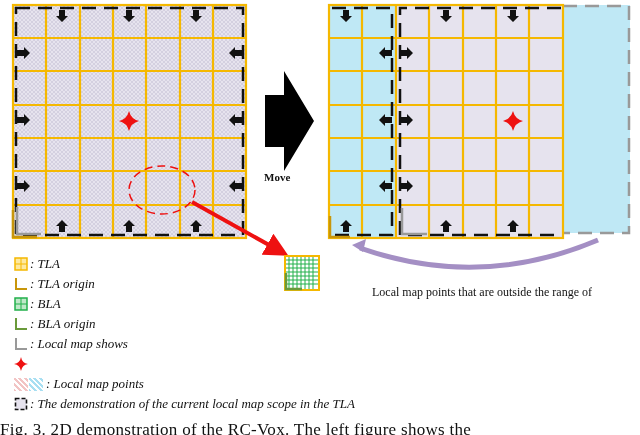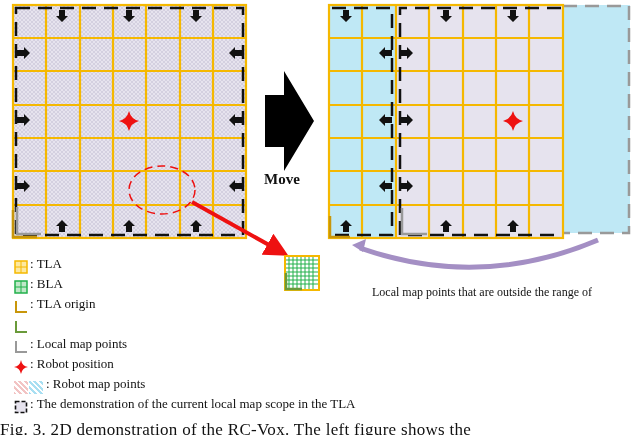--- a/index.html
+++ b/index.html
@@ -8,23 +8,23 @@
   .abs { position:absolute; }
   .grid { position:absolute; }
   .pat-gray {
     background-color:#e6e3ee;
     background-image:
       linear-gradient(45deg, #d4d0e0 25%, transparent 25%, transparent 75%, #d4d0e0 75%),
       linear-gradient(45deg, #d4d0e0 25%, transparent 25%, transparent 75%, #d4d0e0 75%);
     background-size:4px 4px; background-position:0 0, 2px 2px;
   }
   .legend { position:absolute; left:14px; top:254px; font-size:13px; line-height:20px; }
-  .legend-row { display:flex; align-items:flex-end; height:20px; white-space:nowrap; }
+  .legend-row { display:flex; align-items:center; height:20px; white-space:nowrap;font-style:italic; }
   .legend-row .ico { width:14px; height:14px; margin-right:2px; display:inline-block; position:relative; }
-  .move-label { position:absolute; left:264px; top:171px; font-weight:bold; font-size:15px; }
+  .move-label { position:absolute; left:264px; top:171px; font-weight:bold; font-size:11px; }
   .remap-note { position:absolute; left:352px; top:283px; width:260px; text-align:center; font-size:12px; line-height:18px; }
   .caption { position:absolute; left:0; top:420px; width:640px; font-size:17px; white-space:nowrap; letter-spacing:0.3px; }
 </style>
 </head>
 <body>
 
 <div class="grid pat-gray" style="left:13px;top:5px;width:233px;height:233px;"></div>
 <svg class="abs" style="left:0;top:0" width="640" height="435">
   <defs>
     <marker id="ahr" markerWidth="6" markerHeight="6" refX="3" refY="3" orient="auto">
@@ -160,55 +160,55 @@
   <div class="legend-row">
     <svg class="ico" width="14" height="14">
         <rect x="1" y="1" width="12" height="12" fill="#fde9a0" stroke="#f5b800" stroke-width="1.5"></rect>
         <line x1="7" y1="1" x2="7" y2="13" stroke="#f5b800"></line>
         <line x1="1" y1="7" x2="13" y2="7" stroke="#f5b800"></line>
       </svg>
     <span>: TLA</span>
   </div>
   <div class="legend-row">
     <svg class="ico" width="14" height="14">
+        <path d="M2,1 v11 h11" fill="none" stroke="#c8960a" stroke-width="2"></path>
+      </svg>
+    <span>: TLA origin</span>
+  </div>
+  <div class="legend-row">
+    <svg class="ico" width="14" height="14">
         <rect x="1" y="1" width="12" height="12" fill="#bfe8c8" stroke="#22b04b" stroke-width="1.5"></rect>
         <line x1="7" y1="1" x2="7" y2="13" stroke="#22b04b"></line>
         <line x1="1" y1="7" x2="13" y2="7" stroke="#22b04b"></line>
       </svg>
     <span>: BLA</span>
   </div>
   <div class="legend-row">
     <svg class="ico" width="14" height="14">
-        <path d="M2,1 v11 h11" fill="none" stroke="#c8960a" stroke-width="2"></path>
-      </svg>
-    <span>: TLA origin</span>
-  </div>
-  <div class="legend-row">
-    <svg class="ico" width="14" height="14">
         <path d="M2,1 v11 h11" fill="none" stroke="#6a9a3a" stroke-width="2"></path>
       </svg>
+    <span>: BLA origin</span>
   </div>
   <div class="legend-row">
     <svg class="ico" width="14" height="14">
         <path d="M2,1 v11 h11" fill="none" stroke="#999" stroke-width="2"></path>
       </svg>
-    <span>: Local map points</span>
+    <span>: Local map shows</span>
   </div>
   <div class="legend-row">
     <svg class="ico" width="14" height="14">
         <path d="M7,0 Q8,6 14,7 Q8,8 7,14 Q6,8 0,7 Q6,6 7,0z" fill="#ee1111"></path>
       </svg>
-    <span>: Robot position</span>
   </div>
   <div class="legend-row">
     <span class="ico" style="width:30px;height:13px;margin-right:2px;">
       <span style="position:absolute;left:0;top:0;width:14px;height:13px;background:repeating-linear-gradient(45deg,#f2c4c4 0 2px,#fff 2px 4px);"></span>
       <span style="position:absolute;left:15px;top:0;width:14px;height:13px;background:repeating-linear-gradient(45deg,#a8dff2 0 2px,#fff 2px 4px);"></span>
     </span>
-    <span>: Robot map points</span>
+    <span>: Local map points</span>
   </div>
   <div class="legend-row">
     <svg class="ico" width="14" height="14">
         <rect x="1.5" y="1.5" width="11" height="11" fill="#e6e3ee" stroke="#111" stroke-width="1.6" stroke-dasharray="4,2"></rect>
       </svg>
     <span>: The demonstration of the current local map scope in the TLA</span>
   </div>
 </div>
 
 <div class="caption">Fig. 3.   2D demonstration of the RC-Vox. The left figure shows the</div>

